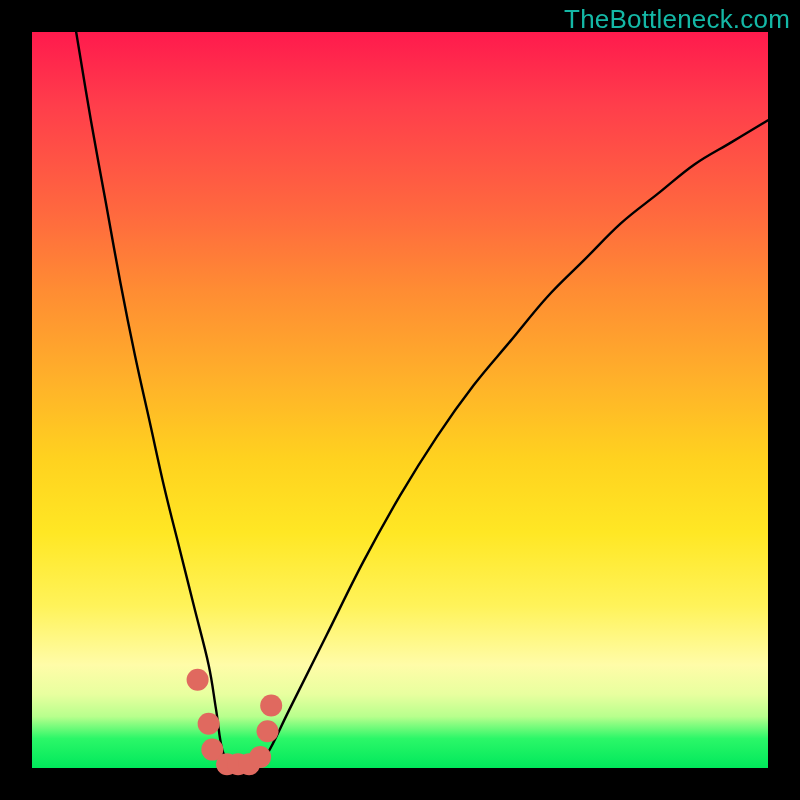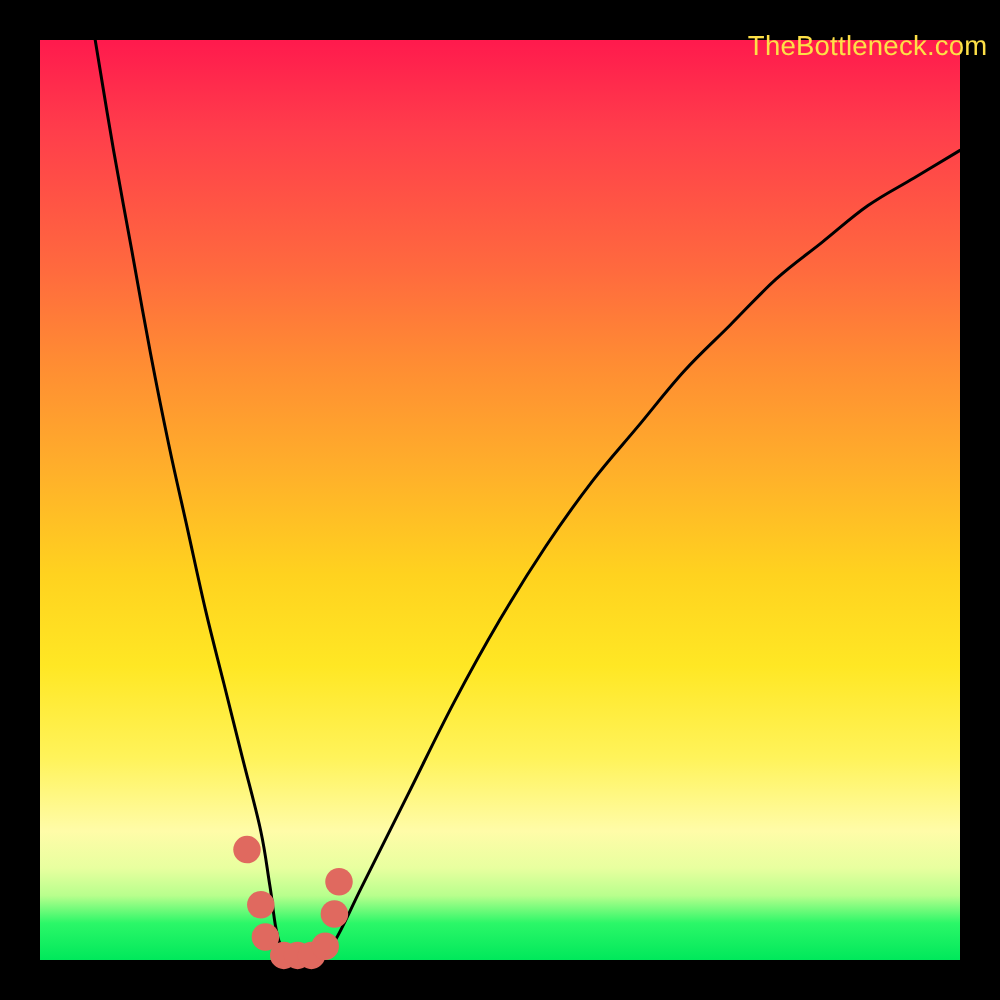--- a/index.html
+++ b/index.html
@@ -40,25 +40,24 @@
       #e8ff9f 90%,
       #b8ff8d 93%,
       #2bf768 96%,
       #00e85b 100%
     );
   }
   .watermark {
     position: absolute;
     top: 4px;
     right: 10px;
-    color: #fde047;
-    font-size: 22px;
+    color: #14b8a6;
+    font-size: 26px;
     letter-spacing: 0.2px;
     user-select: none;
-    margin-top: 20px;
   }
   svg.curve {
     position: absolute;
     left: 0;
     top: 0;
     width: 736px;
     height: 736px;
     overflow: visible;
   }
 </style>

